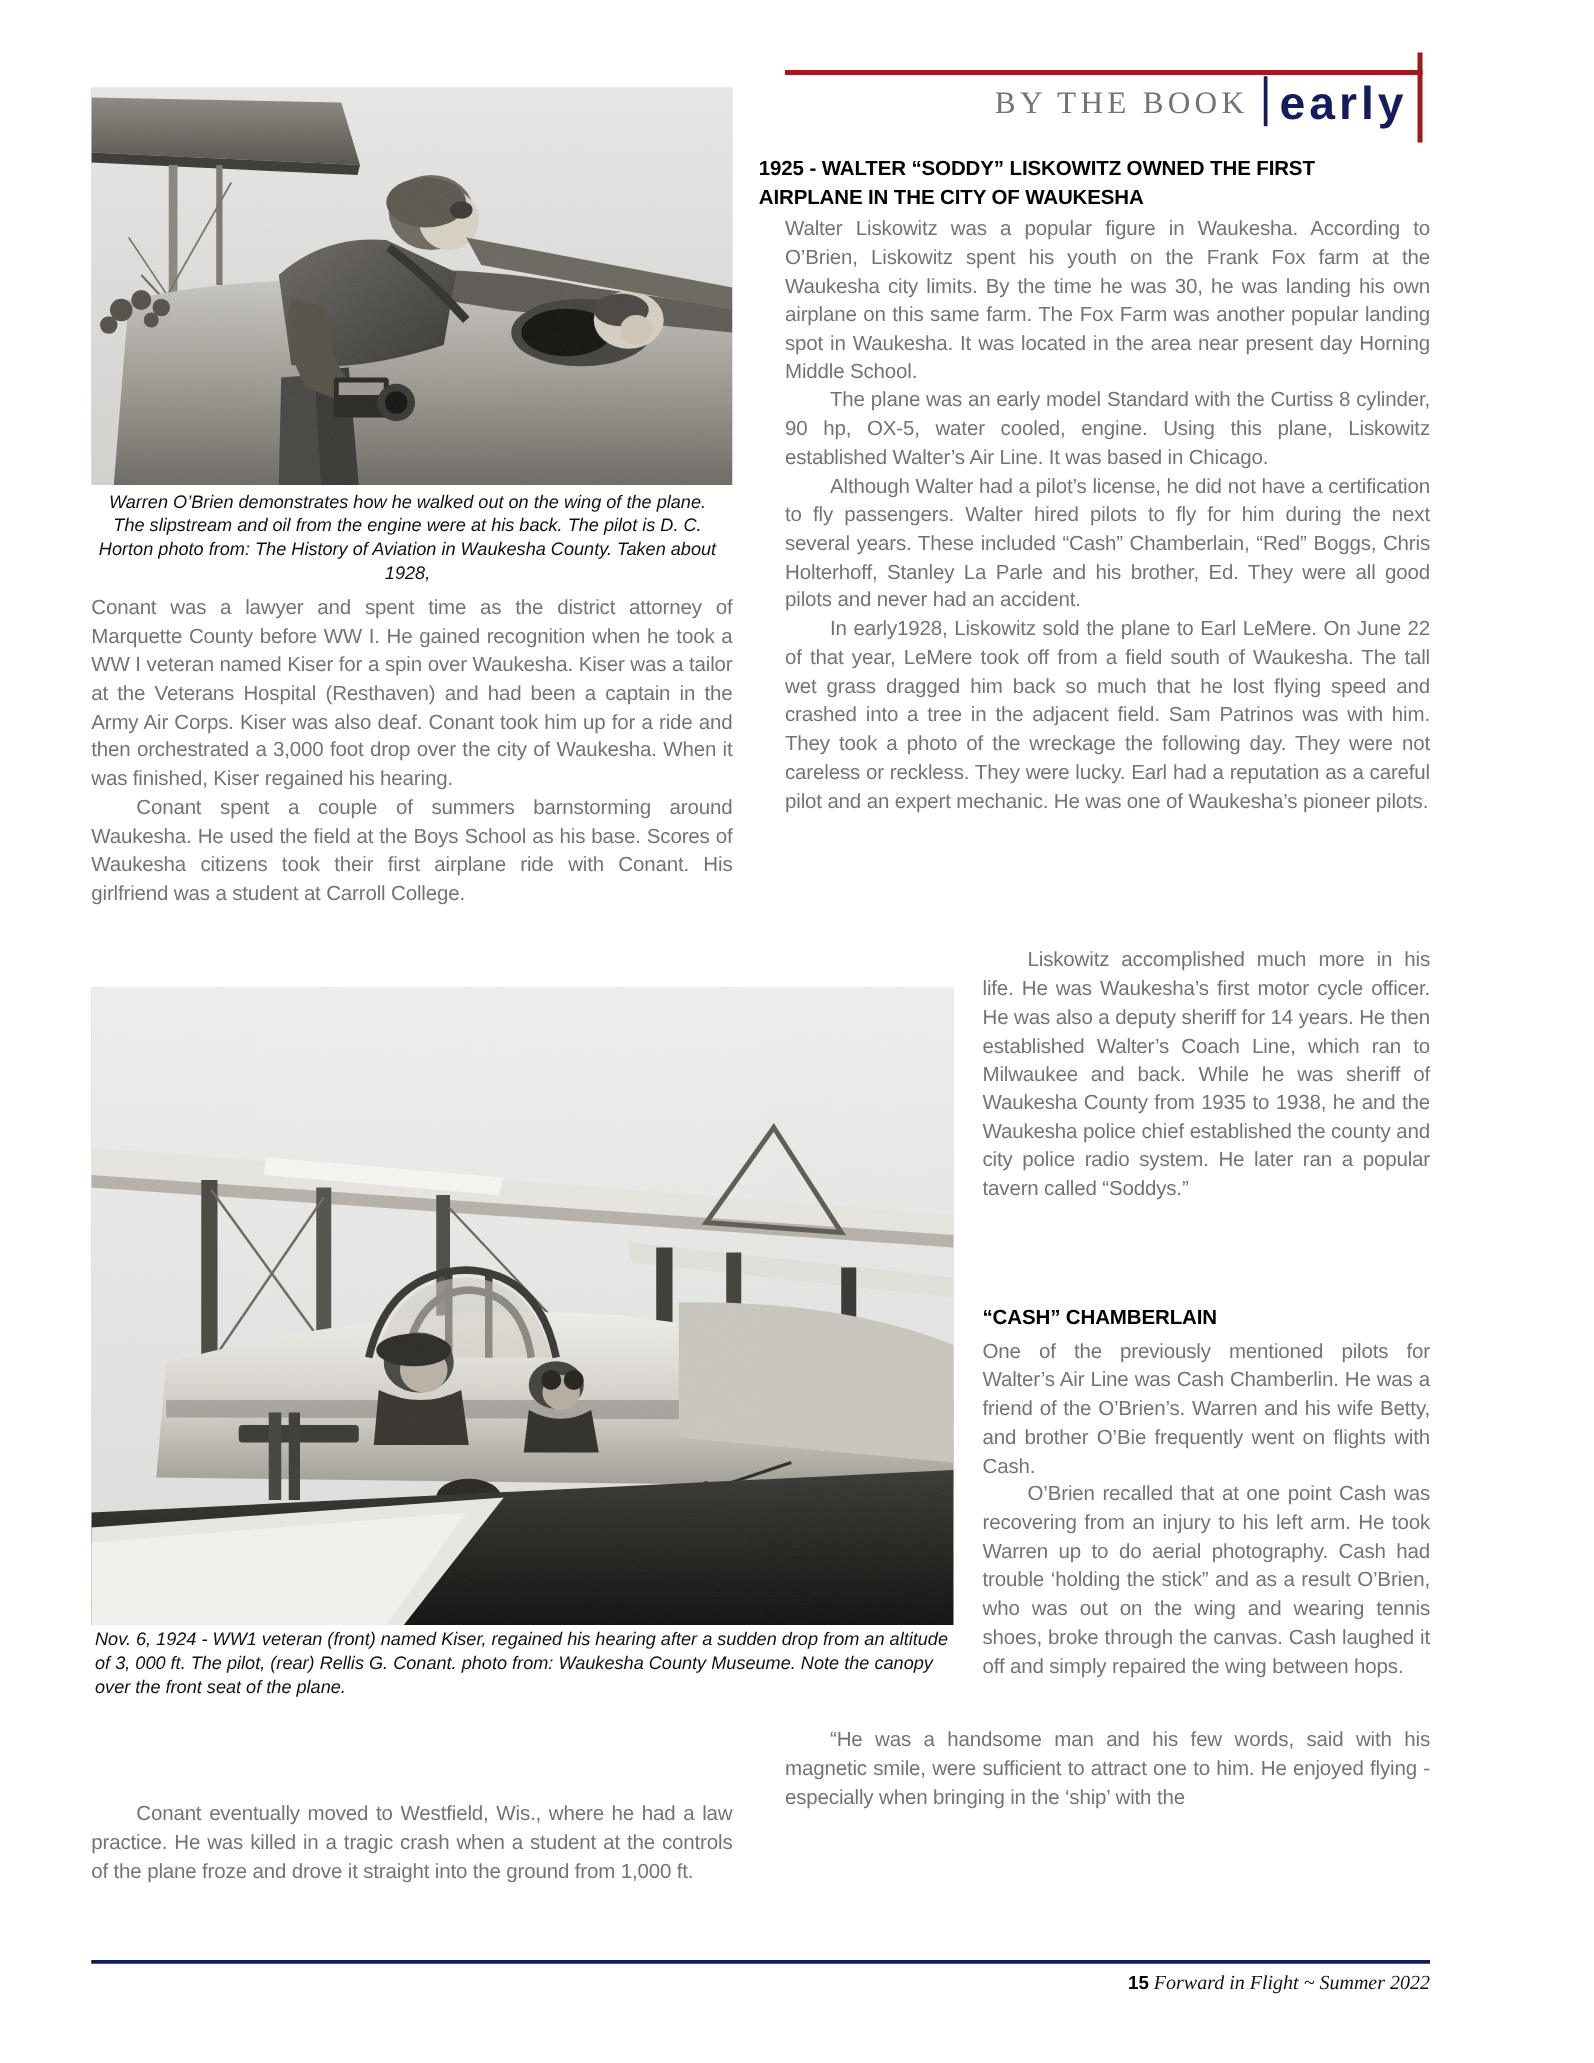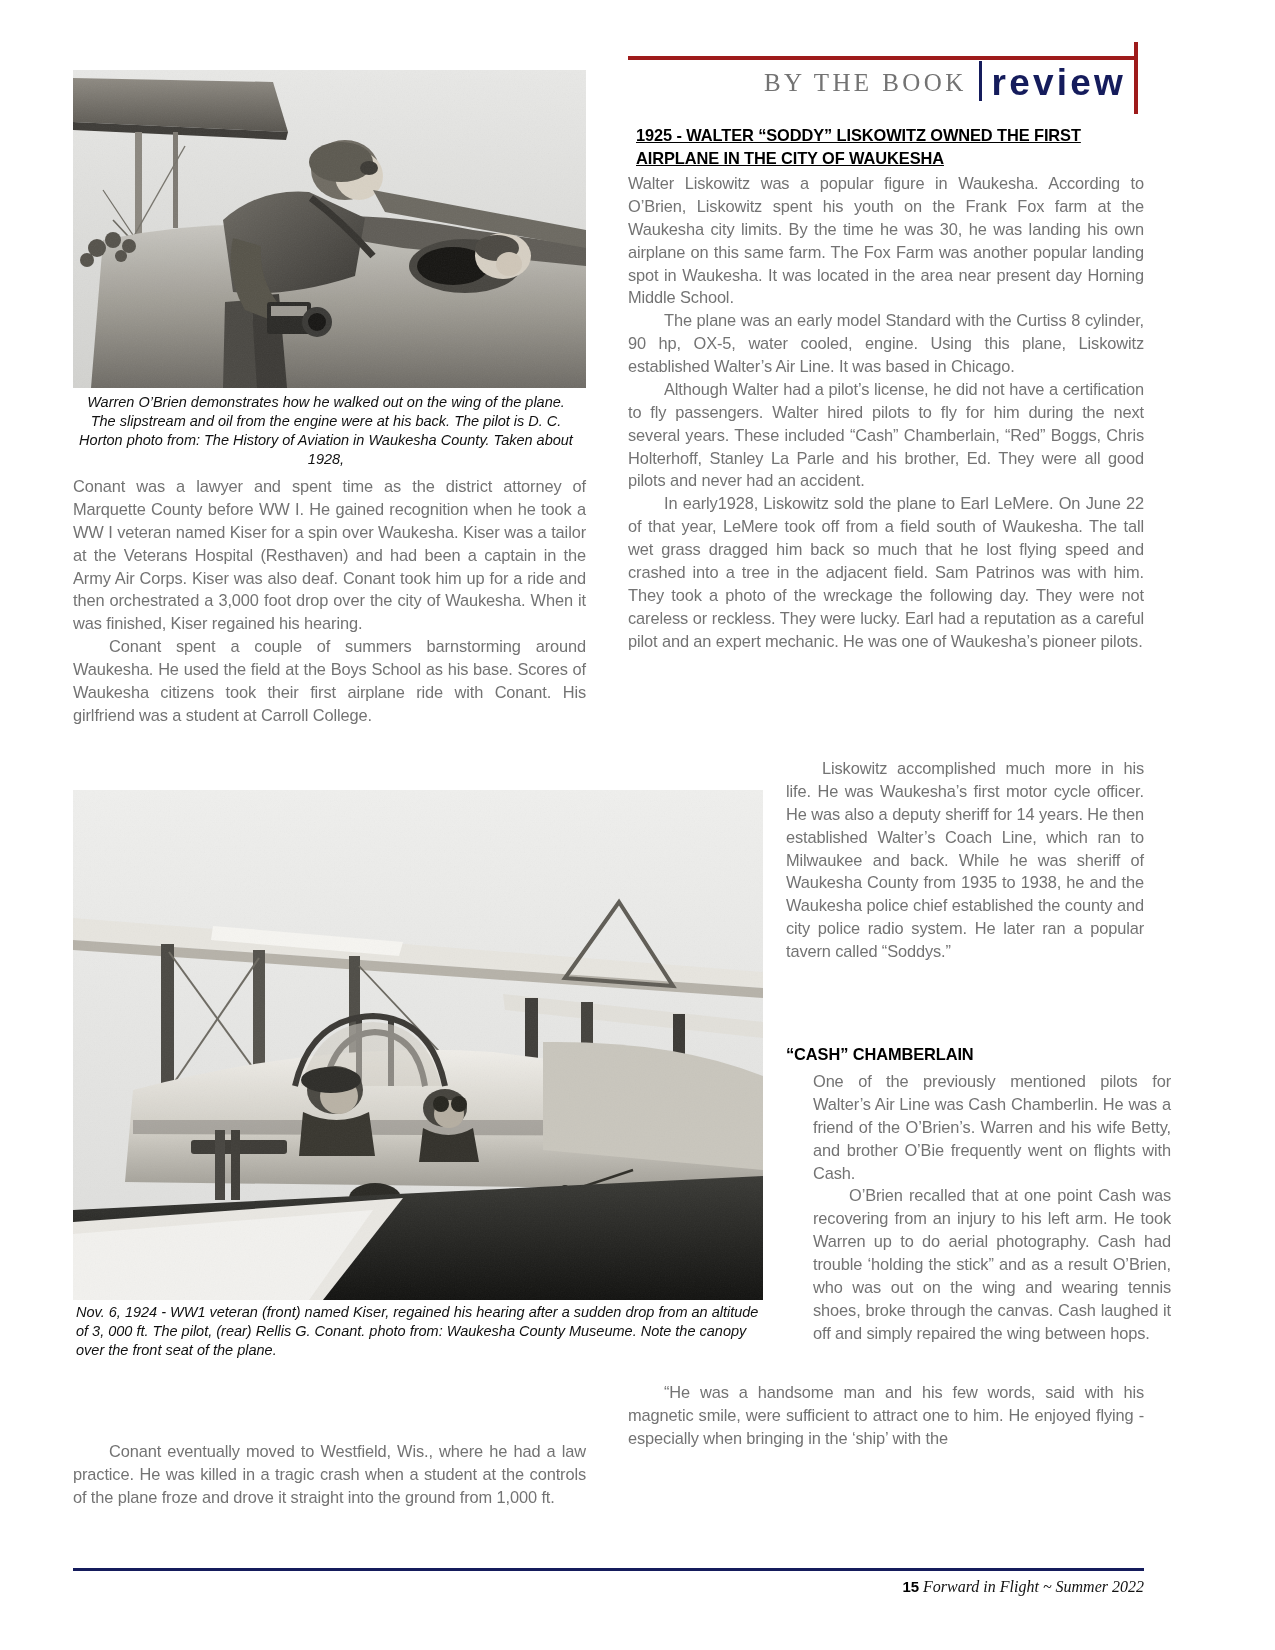--- a/index.html
+++ b/index.html
@@ -154,24 +154,23 @@
   }
   #left-body-2 {
     position: absolute;
     left: 73px;
     top: 1440px;
     width: 513px;
   }
 
   #right-heading {
     position: absolute;
-    left: 636px;
+    left: 607px;
     top: 124px;
     width: 516px;
-    text-decoration: underline;
   }
   #right-body-1 {
     position: absolute;
     left: 628px;
     top: 172px;
     width: 516px;
   }
   
   #right-body-narrow {
     position: absolute;
@@ -180,21 +179,21 @@
     width: 358px;
   }
   #right-heading-2 {
     position: absolute;
     left: 786px;
     top: 1043px;
     width: 358px;
   }
   #right-body-2 {
     position: absolute;
-    left: 813px;
+    left: 786px;
     top: 1070px;
     width: 358px;
   }
   #right-body-3 {
     position: absolute;
     left: 628px;
     top: 1381px;
     width: 516px;
   }
 
@@ -414,21 +413,21 @@
   <div class="caption" id="caption-bottom">Nov. 6, 1924 - WW1 veteran (front) named Kiser, regained his hearing after a sudden drop from an altitude of 3, 000 ft. The pilot, (rear) Rellis G. Conant. photo from: Waukesha County Museume.  Note the canopy over the front seat of the plane.</div>
 
   <div class="body-text" id="left-body-2">
     <p class="indent">Conant eventually moved to Westfield, Wis., where he had a law practice. He was killed in a tragic crash when a student at the controls of the plane froze and drove it straight into the ground from 1,000 ft.</p>
   </div>
 
   <div class="masthead">
     <div class="masthead-rule"></div>
     <div class="masthead-vrule"></div>
     <div class="masthead-text">
-      <span class="mast-bythebook">BY THE BOOK</span><span class="mast-divider"></span><span class="mast-review">review</span>
+      <span class="mast-bythebook">BY THE BOOK</span><span class="mast-divider"></span><span class="mast-review">early</span>
     </div>
   </div>
 
   <div class="heading" id="right-heading">1925 - WALTER “SODDY” LISKOWITZ OWNED THE FIRST AIRPLANE IN THE CITY OF WAUKESHA</div>
 
   <div class="body-text" id="right-body-1">
     <p>Walter Liskowitz was a popular figure in Waukesha. According to O’Brien, Liskowitz spent his youth on the Frank Fox farm at the Waukesha city limits. By the time he was 30, he was landing his own airplane on this same farm. The Fox Farm was another popular landing spot in Waukesha. It was located in the area near present day Horning Middle School.</p>
     <p class="indent">The plane was an early model Standard with the Curtiss 8 cylinder, 90 hp, OX-5, water cooled, engine. Using this plane, Liskowitz established Walter’s Air Line. It was based in Chicago.</p>
     <p class="indent">Although Walter had a pilot’s license, he did not have a certification to fly passengers. Walter hired pilots to fly for him during the next several years. These included “Cash” Chamberlain, “Red” Boggs, Chris Holterhoff, Stanley La Parle and his brother, Ed. They were all good pilots and never had an accident.</p>
     <p class="indent">In early1928, Liskowitz sold the plane to Earl LeMere. On June 22 of that year, LeMere took off from a field south of Waukesha. The tall wet grass dragged him back so much that he lost flying speed and crashed into a tree in the adjacent field. Sam Patrinos was with him. They took a photo of the wreckage the following day. They were not careless or reckless. They were lucky. Earl had a reputation as a careful pilot and an expert mechanic. He was one of Waukesha’s pioneer pilots.</p>

